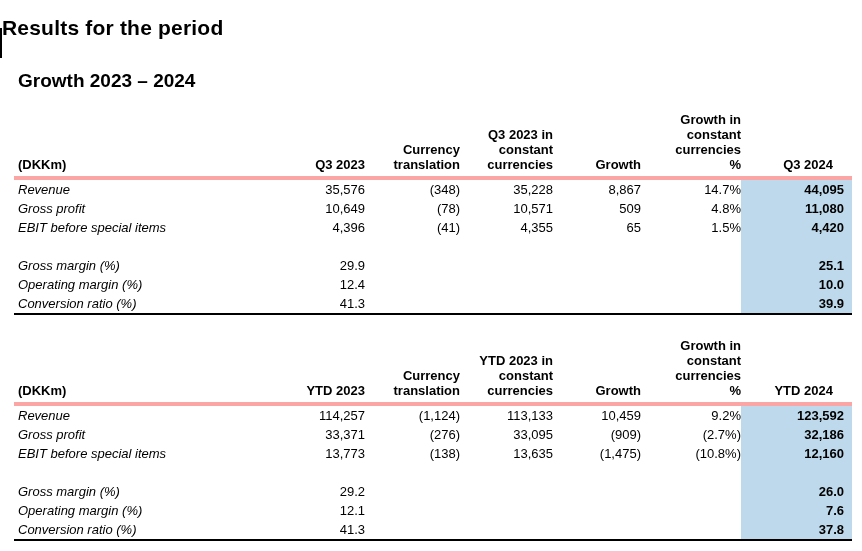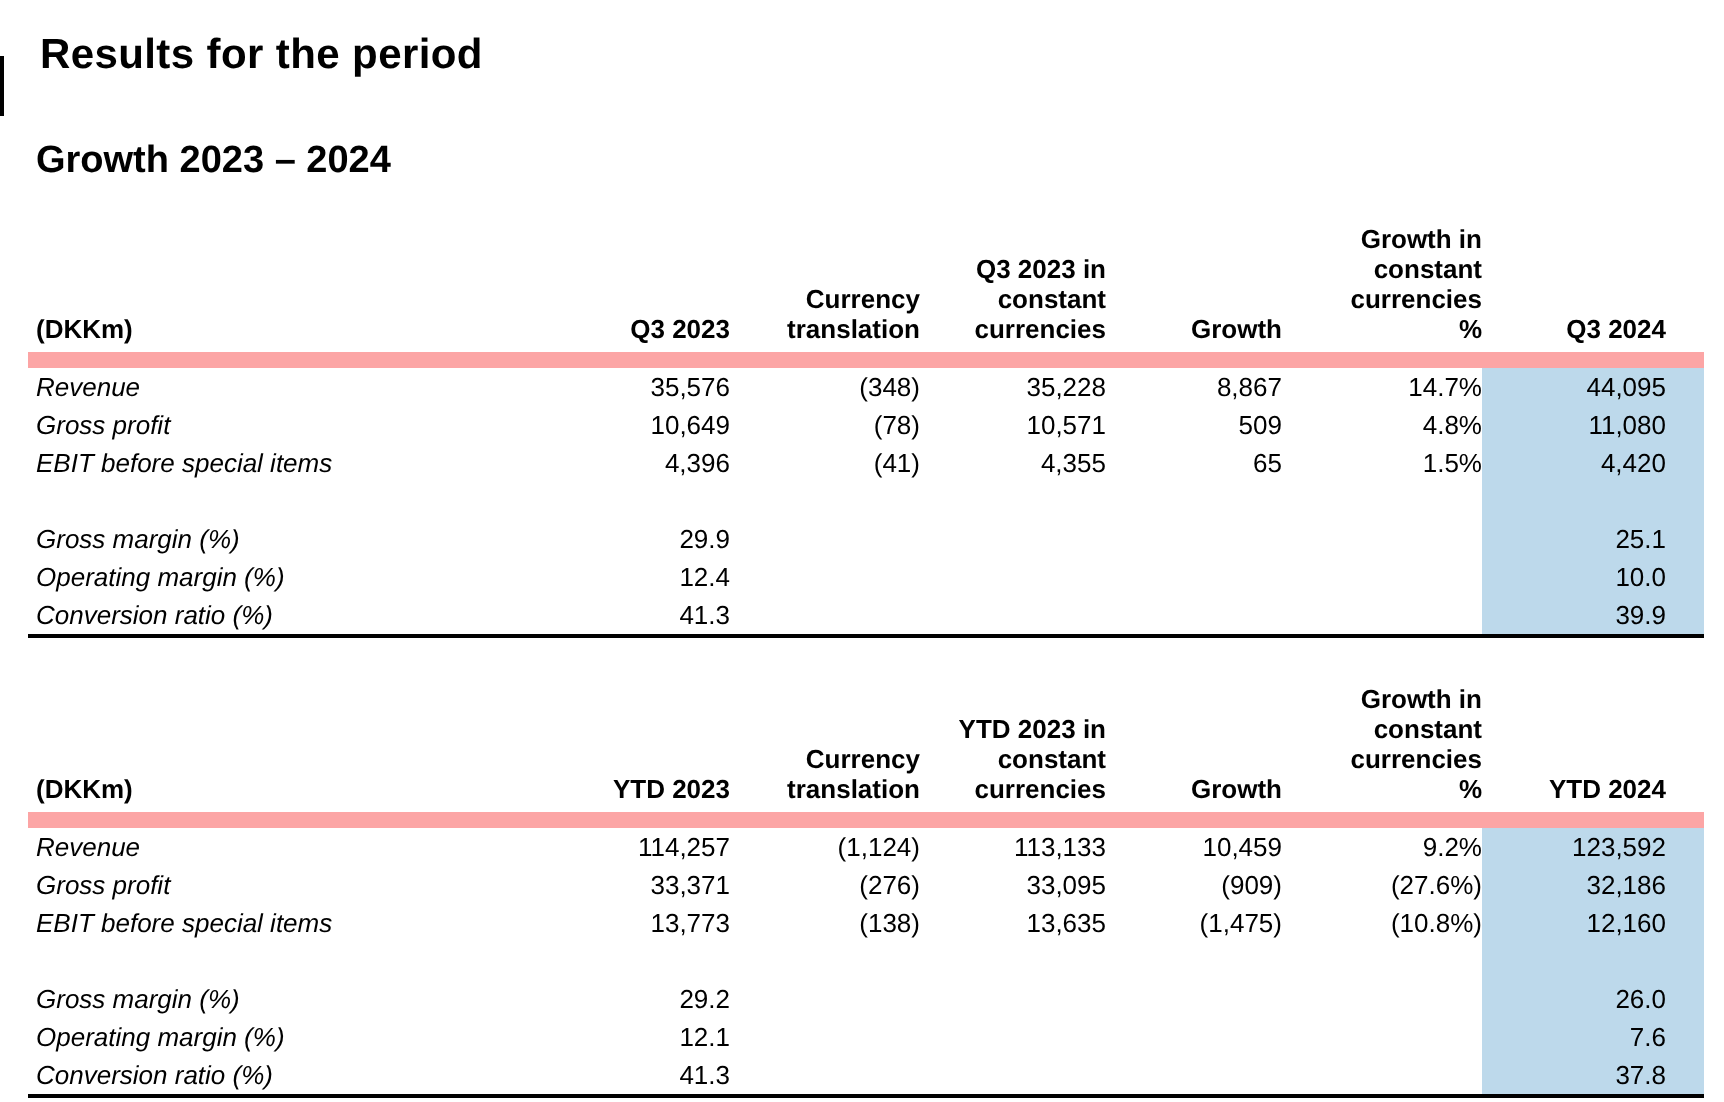--- a/index.html
+++ b/index.html
@@ -11,21 +11,21 @@
     font-family: "Liberation Sans", sans-serif;
     color: var(--ink);
     position: relative;
     overflow: hidden;
   }
   .edge-artifact {
     position: absolute; left: 0; top: 28px;
     width: 2px; height: 30px; background: #000;
   }
   h1.page-title {
-    margin: 16px 0 0 20px;
+    margin: 16px 0 0 2px;
     font-size: 21px;
     font-weight: bold;
     letter-spacing: 0.2px;
   }
   h2.page-subtitle {
     margin: 30px 0 0 18px;
     font-size: 19px;
     font-weight: bold;
   }
   table.fin {
@@ -45,34 +45,34 @@
   col.c-6 { width: 111px; }
   thead th {
     height: 64px;
     vertical-align: bottom;
     text-align: right;
     font-size: 13px;
     font-weight: bold;
     line-height: 15px;
     white-space: pre-line;
     padding: 0 0 4px 0;
-    border-bottom: 8px solid #fca5a5;
+    border-bottom: 4px solid #fca5a5;
   }
   thead th:first-child { text-align: left; padding-left: 4px; }
   thead th:nth-child(7) { padding-right: 19px; }
   tbody td {
     height: 19px;
     font-size: 13px;
     line-height: 19px;
     text-align: right;
     padding: 0;
     white-space: nowrap;
   }
   tbody td:first-child { text-align: left; padding-left: 4px; font-style: italic; }
-  tbody td:nth-child(7) { background: var(--hl); padding-right: 19px; }
+  tbody td:nth-child(7) { background: var(--hl); padding-right: 8px; font-weight: bold; }
   tbody tr:last-child td { border-bottom: 2px solid #000000; }
 </style>
 </head>
 <body>
 
 <div class="edge-artifact"></div>
 
 <h1 class="page-title">Results for the period</h1>
 <h2 class="page-subtitle">Growth 2023 – 2024</h2>
 
@@ -206,21 +206,21 @@
         <td>10,459</td>
         <td>9.2%</td>
         <td>123,592</td>
       </tr>
       <tr>
         <td>Gross profit</td>
         <td>33,371</td>
         <td>(276)</td>
         <td>33,095</td>
         <td>(909)</td>
-        <td>(27.6%)</td>
+        <td>(2.7%)</td>
         <td>32,186</td>
       </tr>
       <tr>
         <td>EBIT before special items</td>
         <td>13,773</td>
         <td>(138)</td>
         <td>13,635</td>
         <td>(1,475)</td>
         <td>(10.8%)</td>
         <td>12,160</td>

